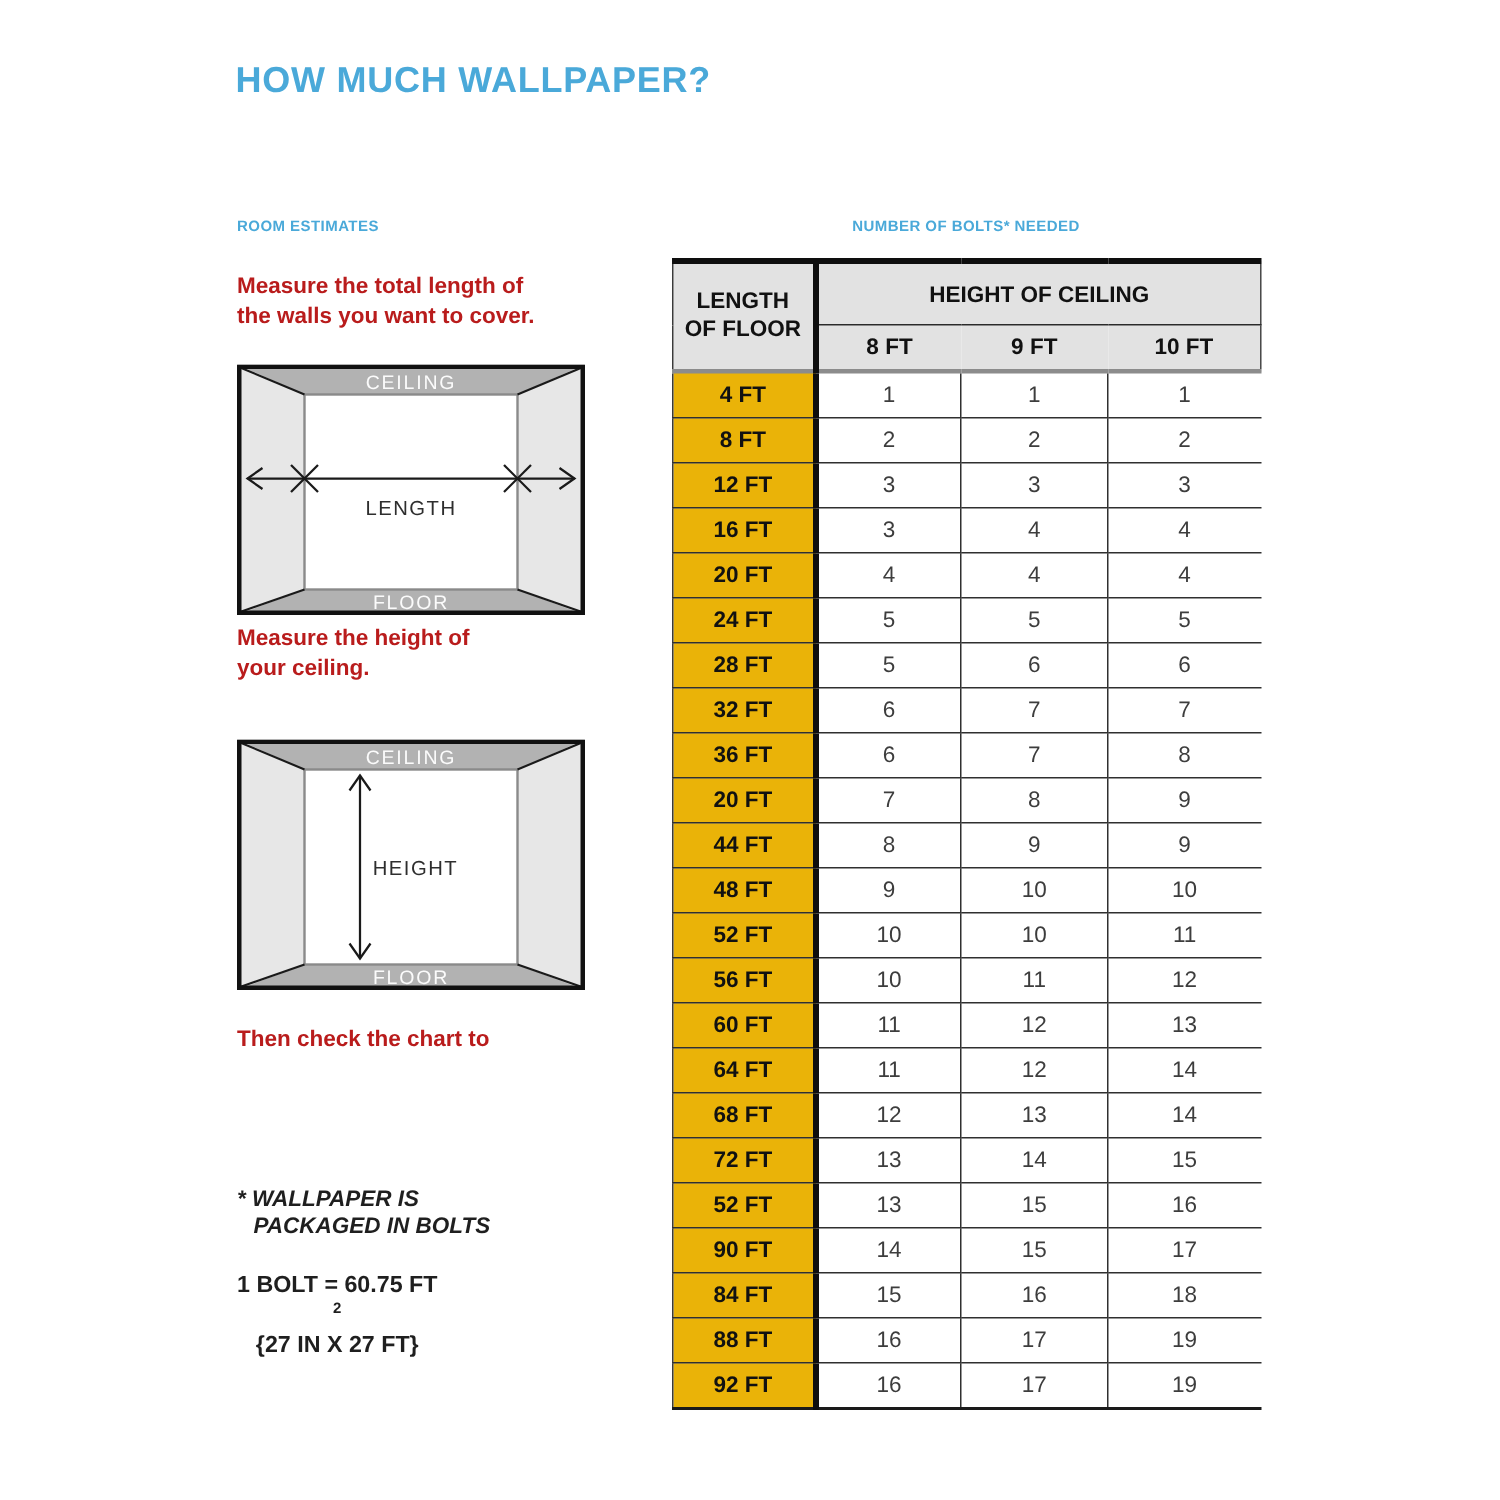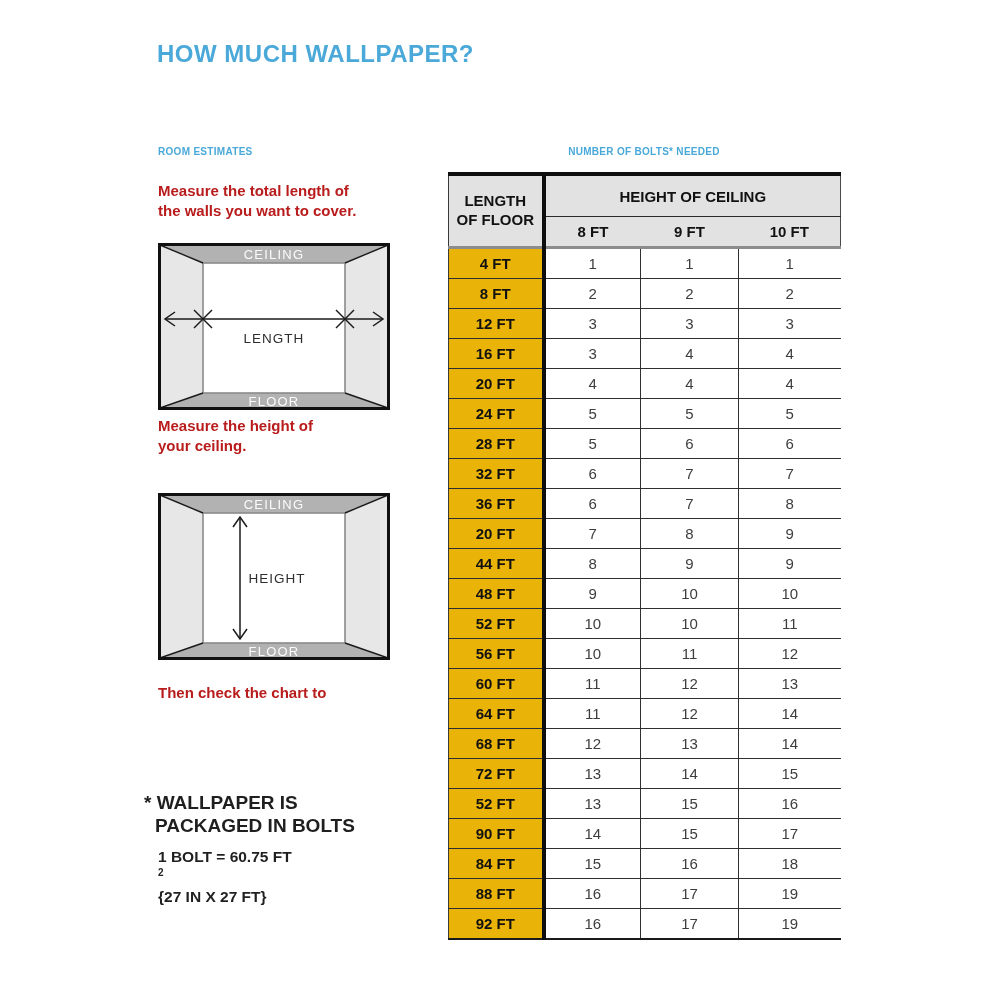--- a/index.html
+++ b/index.html
@@ -16,24 +16,24 @@
   .section-title{
     font-size:10px;font-weight:bold;color:#4AA9D9;letter-spacing:0.3px;white-space:nowrap;
   }
   .left-title{left:158px;top:146px;}
   .right-title{left:448px;top:146px;width:392px;text-align:center;}
   .para{font-size:15px;line-height:1.33;color:#b91c1c;font-weight:bold;}
   .para span{display:block;}
   .p1{left:158px;top:181px;}
   .p2{left:158px;top:416px;}
   .p3{left:158px;top:683px;}
-  .footnote{left:144px;top:791px;font-size:19px;font-weight:bold;line-height:1.22;}
+  .footnote{left:158px;top:791px;font-size:15px;font-weight:bold;line-height:1.22;font-style:italic;}
   .footnote span{display:block;}
   .footnote .indent{padding-left:11px;}
-  .bolt-info{left:158px;top:847px;font-size:15.5px;font-weight:bold;line-height:1.28;}
+  .bolt-info{left:158px;top:847px;font-size:15.5px;font-weight:bold;line-height:1.28;text-align:center;}
   .bolt-info span{display:block;}
   .bolt-info sup{font-size:10px;}
   .diagram1{left:158px;top:243px;}
   .diagram2{left:158px;top:493px;}
   svg text{font-family:"Liberation Sans", sans-serif;}
   .svg-band-label{fill:#fbfbfb;font-size:13px;letter-spacing:1.2px;}
   .svg-measure-label{fill:#2e2e2e;font-size:13.5px;letter-spacing:1px;}
 
   .bolt-table{
     position:absolute;left:448px;top:172px;width:392px;

